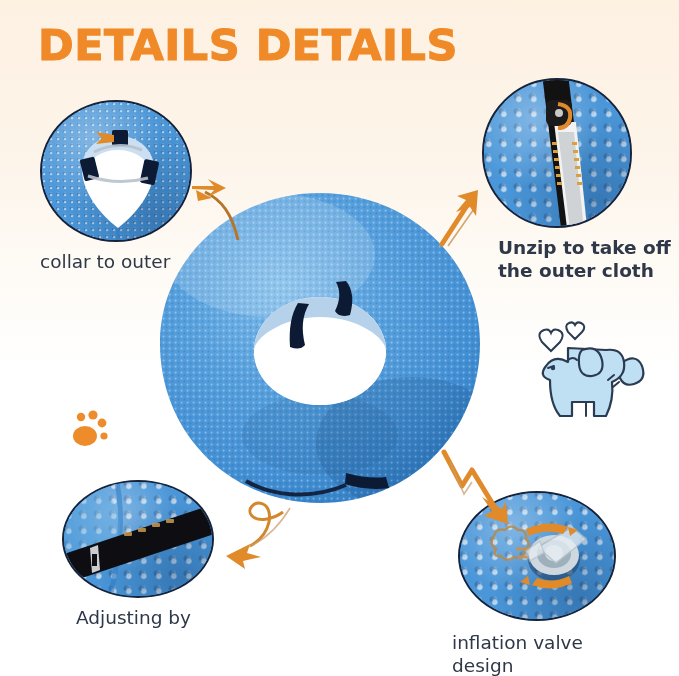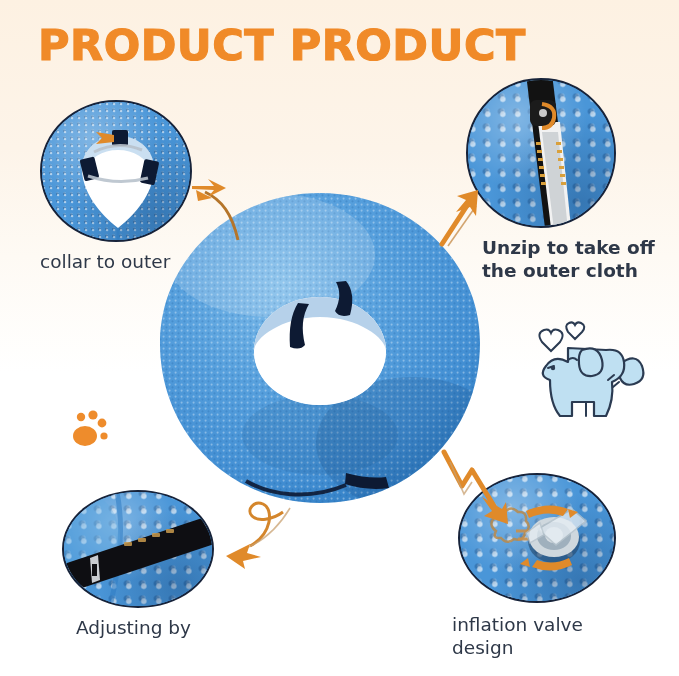--- a/index.html
+++ b/index.html
@@ -58,21 +58,21 @@
   
   #product{position:absolute;left:150px;top:185px;width:340px;height:330px;}
   
   .ov{position:absolute;left:0;top:0;pointer-events:none;}
 </style>
 </head>
 <body>
 
 <div id="poster">
 
-  <div id="title">PRODUCT PRODUCT</div>
+  <div id="title">DETAILS DETAILS</div>
 
   <div id="product">
     <svg width="340" height="330" viewBox="0 0 340 330">
       <defs>
         <radialGradient id="donutG" cx="38%" cy="30%" r="78%">
           <stop offset="0%" stop-color="#7ebcea"></stop>
           <stop offset="42%" stop-color="#57a0dd"></stop>
           <stop offset="78%" stop-color="#4490d4"></stop>
           <stop offset="100%" stop-color="#2f7cc2"></stop>
         </radialGradient>
@@ -138,21 +138,21 @@
         <path d="M72,40 l-18,2 l6,-6 l-6,-6 l18,3 z" fill="#e08a2a"></path>
 
         <path d="M76,126 l0,14" stroke="#2f7cc2" stroke-width="3" opacity="0.6"></path>
       </svg>
     </div>
     <div class="cap" style="left:0;top:150px;width:190px;">
       <div>collar to outer</div>
     </div>
   </div>
 
-  <div class="callout" style="left:466px;top:78px;font-weight:bold;">
+  <div class="callout" style="left:482px;top:78px;font-weight:bold;">
     <div class="circ" style="width:150px;height:150px;">
       <div class="knit coarse"></div>
       <div class="shade"></div>
       <svg class="ov" width="150" height="150" viewBox="0 0 150 150">
 
         <g>
           <path d="M58,-6 L84,-6 L104,156 L78,156 Z" fill="#121212"></path>
           <path d="M70,42 L92,42 L104,156 L84,156 Z" fill="#f2f2f2"></path>
           <path d="M74,52 L90,52 L100,150 L86,150 Z" fill="#cfd3d6"></path>
 
@@ -176,21 +176,21 @@
           <circle cx="75" cy="33" r="4" fill="#e8e8e8" opacity="0.85"></circle>
         </g>
       </svg>
     </div>
     <div class="cap" style="left:16px;top:158px;width:200px;">
       <div>Unzip to take off</div>
       <div>the outer cloth</div>
     </div>
   </div>
 
-  <div class="callout" style="left:62px;top:490px;">
+  <div class="callout" style="left:62px;top:480px;">
     <div class="circ" style="width:152px;height:118px;">
       <div class="knit coarse"></div>
       <div class="shade"></div>
       <svg class="ov" width="152" height="118" viewBox="0 0 152 118">
 
         <path d="M52,-4 C60,30 58,70 44,122" stroke="#2f7cc2" stroke-width="5" fill="none" opacity="0.55"></path>
         <ellipse cx="22" cy="46" rx="34" ry="44" fill="#5fa8e0" opacity="0.35"></ellipse>
 
         <g>
           <path d="M-6,74 L150,22 L150,52 L-6,104 Z" fill="#0e0e12"></path>
@@ -204,21 +204,21 @@
             <rect x="102" y="37" width="8" height="4" rx="1"></rect>
           </g>
         </g>
       </svg>
     </div>
     <div class="cap" style="left:14px;top:126px;width:190px;">
       <div>Adjusting by</div>
     </div>
   </div>
 
-  <div class="callout" style="left:458px;top:473px;">
+  <div class="callout" style="left:458px;top:491px;">
     <div class="circ" style="width:158px;height:130px;">
       <div class="knit coarse"></div>
       <div class="shade"></div>
       <svg class="ov" width="158" height="130" viewBox="0 0 158 130">
 
         <g stroke="#b98a4a" stroke-width="2.5" fill="none" opacity="0.85">
           <path d="M36,56 q-8,-6 -2,-13 q2,-8 11,-6 q6,-7 13,0 q9,-1 8,9 q6,6 -1,12 q-2,9 -11,6 q-7,6 -13,-1 q-9,1 -5,-7 z"></path>
         </g>
         <g stroke="#c8914c" stroke-width="3" fill="none" opacity="0.9">
           <path d="M56,56 l18,0"></path>

